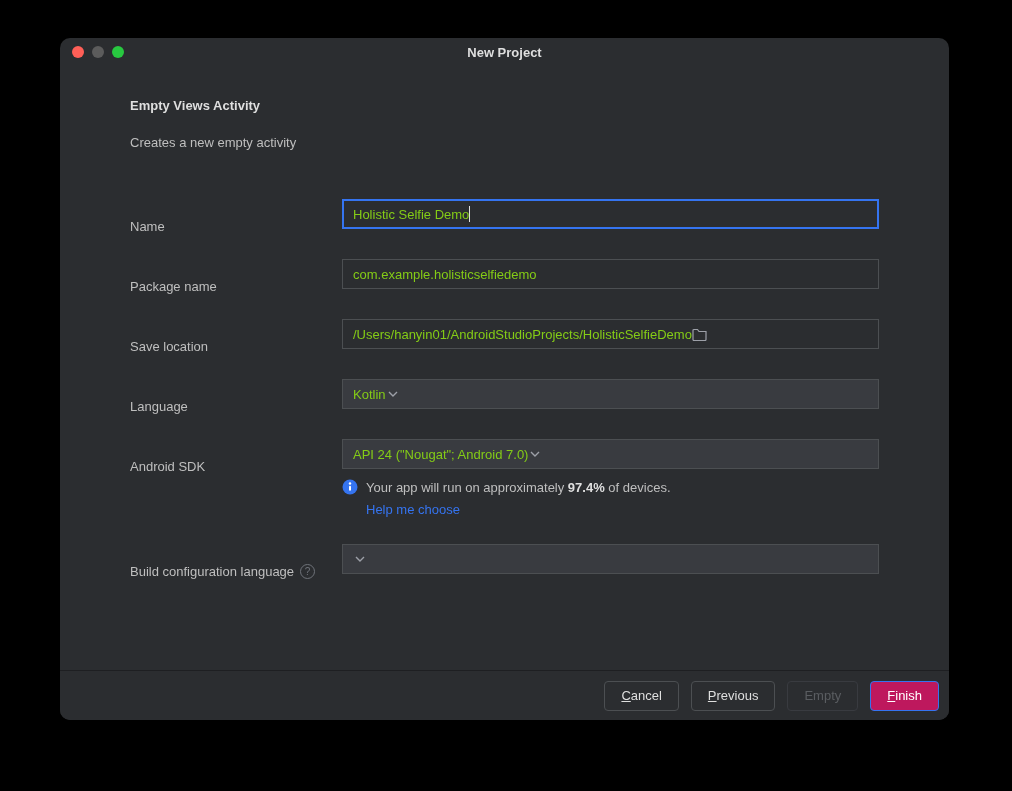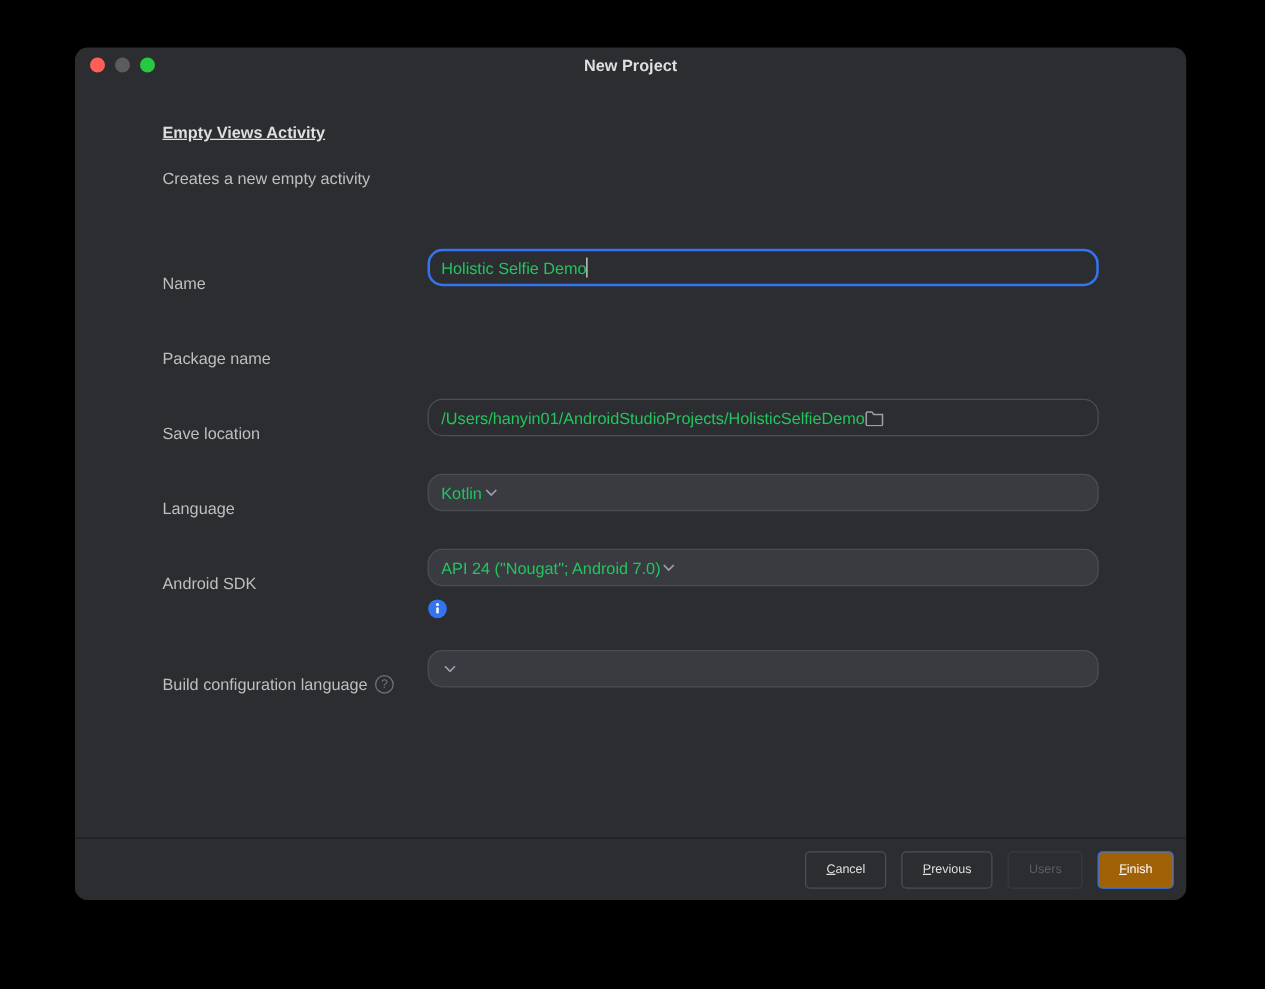--- a/index.html
+++ b/index.html
@@ -56,21 +56,20 @@
     }
     .content {
       flex: 1 1 auto;
       padding: 32px 70px 0 70px;
     }
     .heading {
       font-size: 13px;
       font-weight: 700;
       color: #dfdfdf;
       margin-bottom: 22px;
-      text-decoration: underline;
     }
     .subheading {
       font-size: 13px;
       color: #bfbfbf;
       margin-bottom: 44px;
     }
     .form-row {
       display: flex;
       align-items: center;
       margin-bottom: 20px;
@@ -87,22 +86,22 @@
       margin-top: 25px;
     }
     .form-field {
       flex: 1 1 auto;
     }
     .text-input, .select-input, .path-input {
       width: 100%;
       height: 30px;
       background: #2b2d30;
       border: 1px solid #4c4f52;
-      border-radius: 12px;
-      color: #22c55e;
+      border-radius: 0;
+      color: #84cc16;
       font-size: 13px;
       padding: 0 10px;
       outline: none;
       display: flex;
       align-items: center;
       position: relative;
     }
     .text-input.focused {
       border: 2px solid #3574f0;
       padding: 0 9px;
@@ -180,34 +179,34 @@
       align-items: center;
       justify-content: flex-end;
       padding: 0 10px;
       gap: 12px;
       background: #2b2d30;
     }
     .btn {
       height: 30px;
       padding: 0 16px;
       border-radius: 4px;
-      font-size: 10px;
+      font-size: 13px;
       display: inline-flex;
       align-items: center;
       border: 1px solid #4c4f52;
       background: #2b2d30;
       color: #dfdfdf;
       cursor: default;
     }
     .btn.disabled {
       color: #5a5d61;
       border-color: #393b40;
     }
     .btn.primary {
-      background: #a16207;
+      background: #be185d;
       border-color: #3574f0;
       color: #ffffff;
     }
     .mnemonic { text-decoration: underline; }
   </style>
 </head>
 <body>
 
 <div class="window">
   <div class="titlebar">
@@ -228,20 +227,25 @@
       <div class="form-field">
         <div class="text-input focused">
           <span>Holistic Selfie Demo</span>
             <span class="caret-line"></span>
         </div>
       </div>
     </div>
 
     <div class="form-row">
       <div class="form-label">Package name</div>
+      <div class="form-field">
+        <div class="text-input">
+          <span>com.example.holisticselfiedemo</span>
+        </div>
+      </div>
     </div>
 
     <div class="form-row">
       <div class="form-label">Save location</div>
       <div class="form-field">
         <div class="path-input">
           <span>/Users/hanyin01/AndroidStudioProjects/HolisticSelfieDemo</span>
           <span class="folder-icon">
             <svg width="16" height="13" viewBox="0 0 16 13">
               <path d="M1.5 1.5 h4 l1.5 2 h7 v8 a1 1 0 0 1 -1 1 h-11 a1 1 0 0 1 -1 -1 v-9 a1 1 0 0 1 1 -1 z" fill="none" stroke="#9da0a8" stroke-width="1.2"></path>
@@ -280,20 +284,24 @@
     </div>
 
     <div class="info-block">
       <span class="info-icon">
         <svg width="16" height="16" viewBox="0 0 16 16">
           <circle cx="8" cy="8" r="7.5" fill="#3574f0"></circle>
           <circle cx="8" cy="4.5" r="1.2" fill="#ffffff"></circle>
           <rect x="7" y="6.8" width="2" height="5" rx="1" fill="#ffffff"></rect>
         </svg>
       </span>
+      <div class="info-text">
+        <span>Your app will run on approximately </span><span class="percent">97.4%</span><span> of devices.</span>
+        <span class="help-link">Help me choose</span>
+      </div>
     </div>
 
     <div class="form-row">
       <div class="form-label">
         <span>Build configuration language</span>
         <span class="help-circle">?</span>
       </div>
       <div class="form-field">
         <div class="select-input">
           <span class="chevron">
@@ -308,19 +316,19 @@
   </div>
 
   <div class="footer">
     <div class="btn">
         <span><span class="mnemonic">C</span><span>ancel</span></span>
       </div>
     <div class="btn">
         <span><span class="mnemonic">P</span><span>revious</span></span>
       </div>
     <div class="btn disabled">
-        <span>Users</span>
+        <span>Empty</span>
       </div>
     <div class="btn primary">
         <span><span class="mnemonic">F</span><span>inish</span></span>
       </div>
   </div>
 </div>
 
 </body></html>

